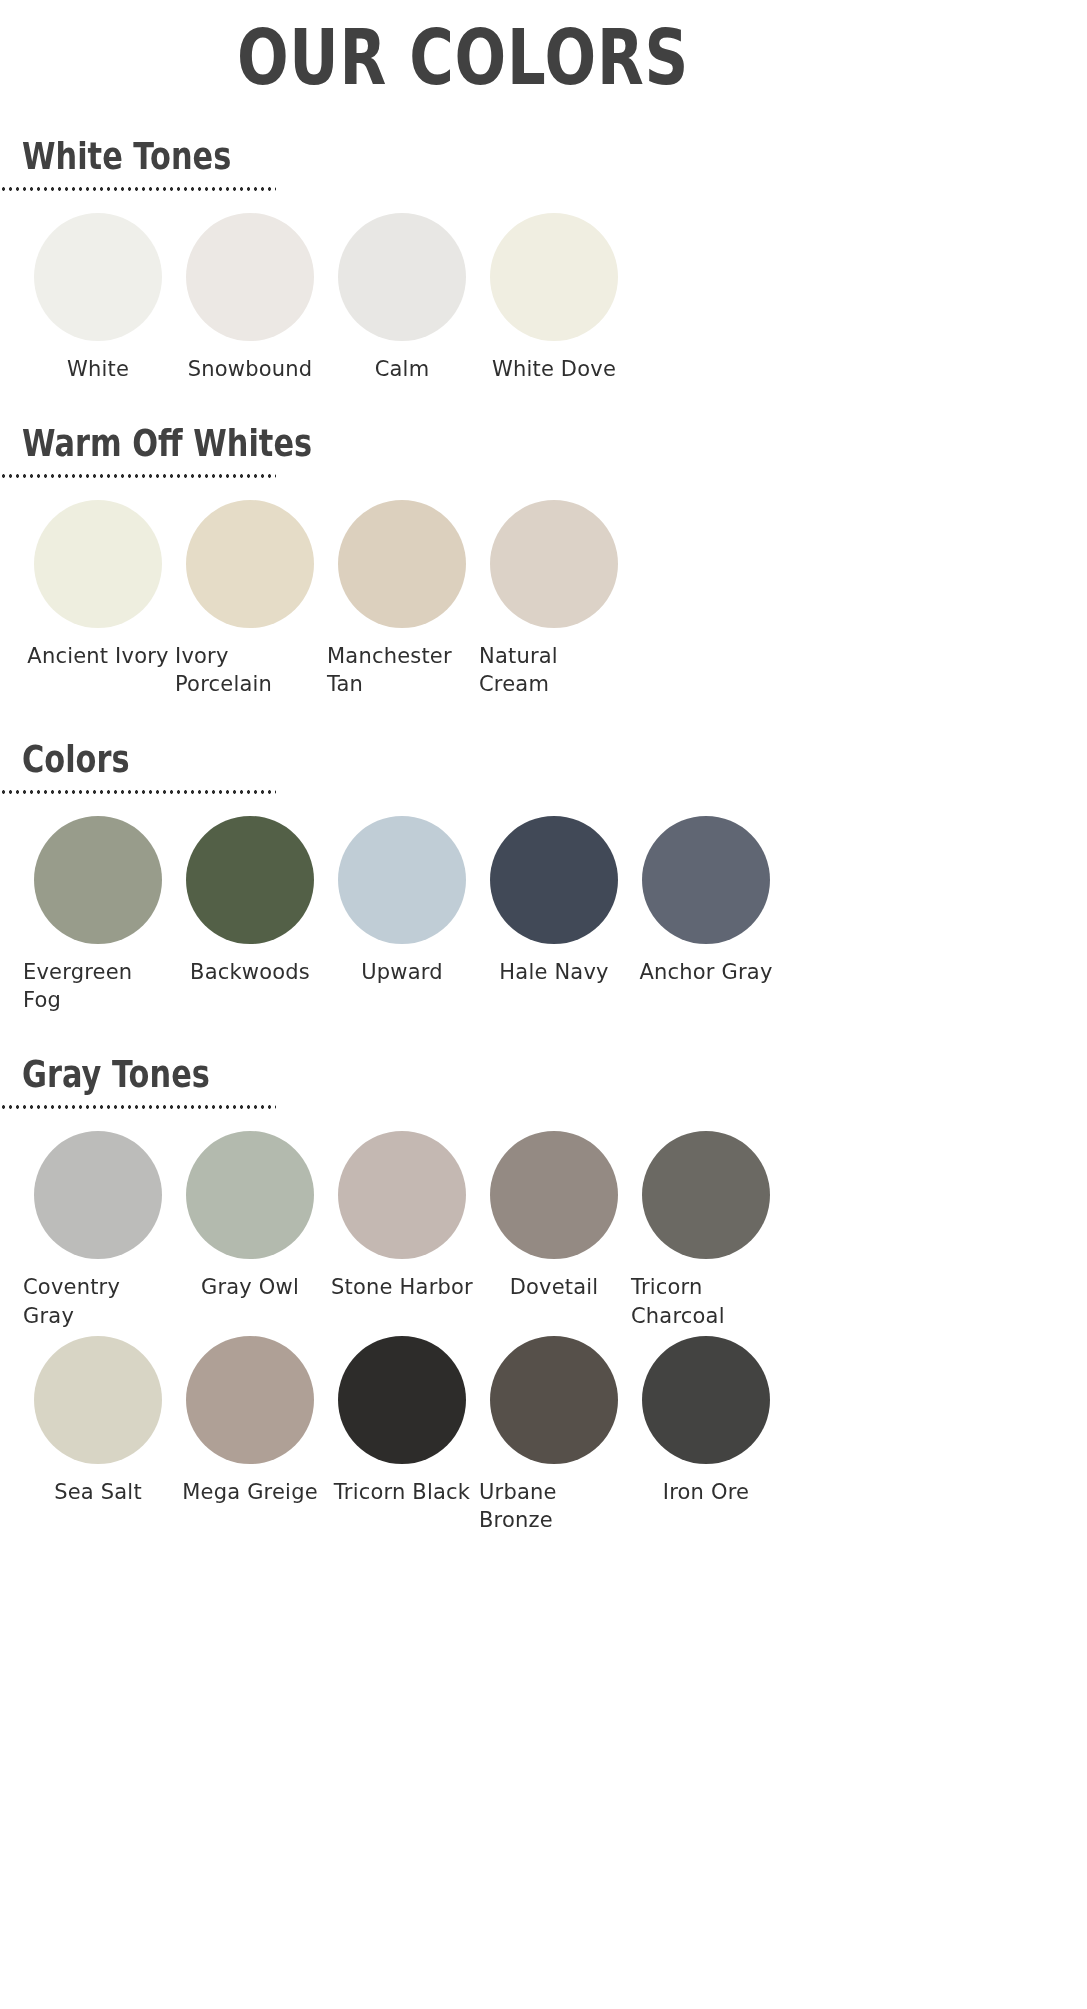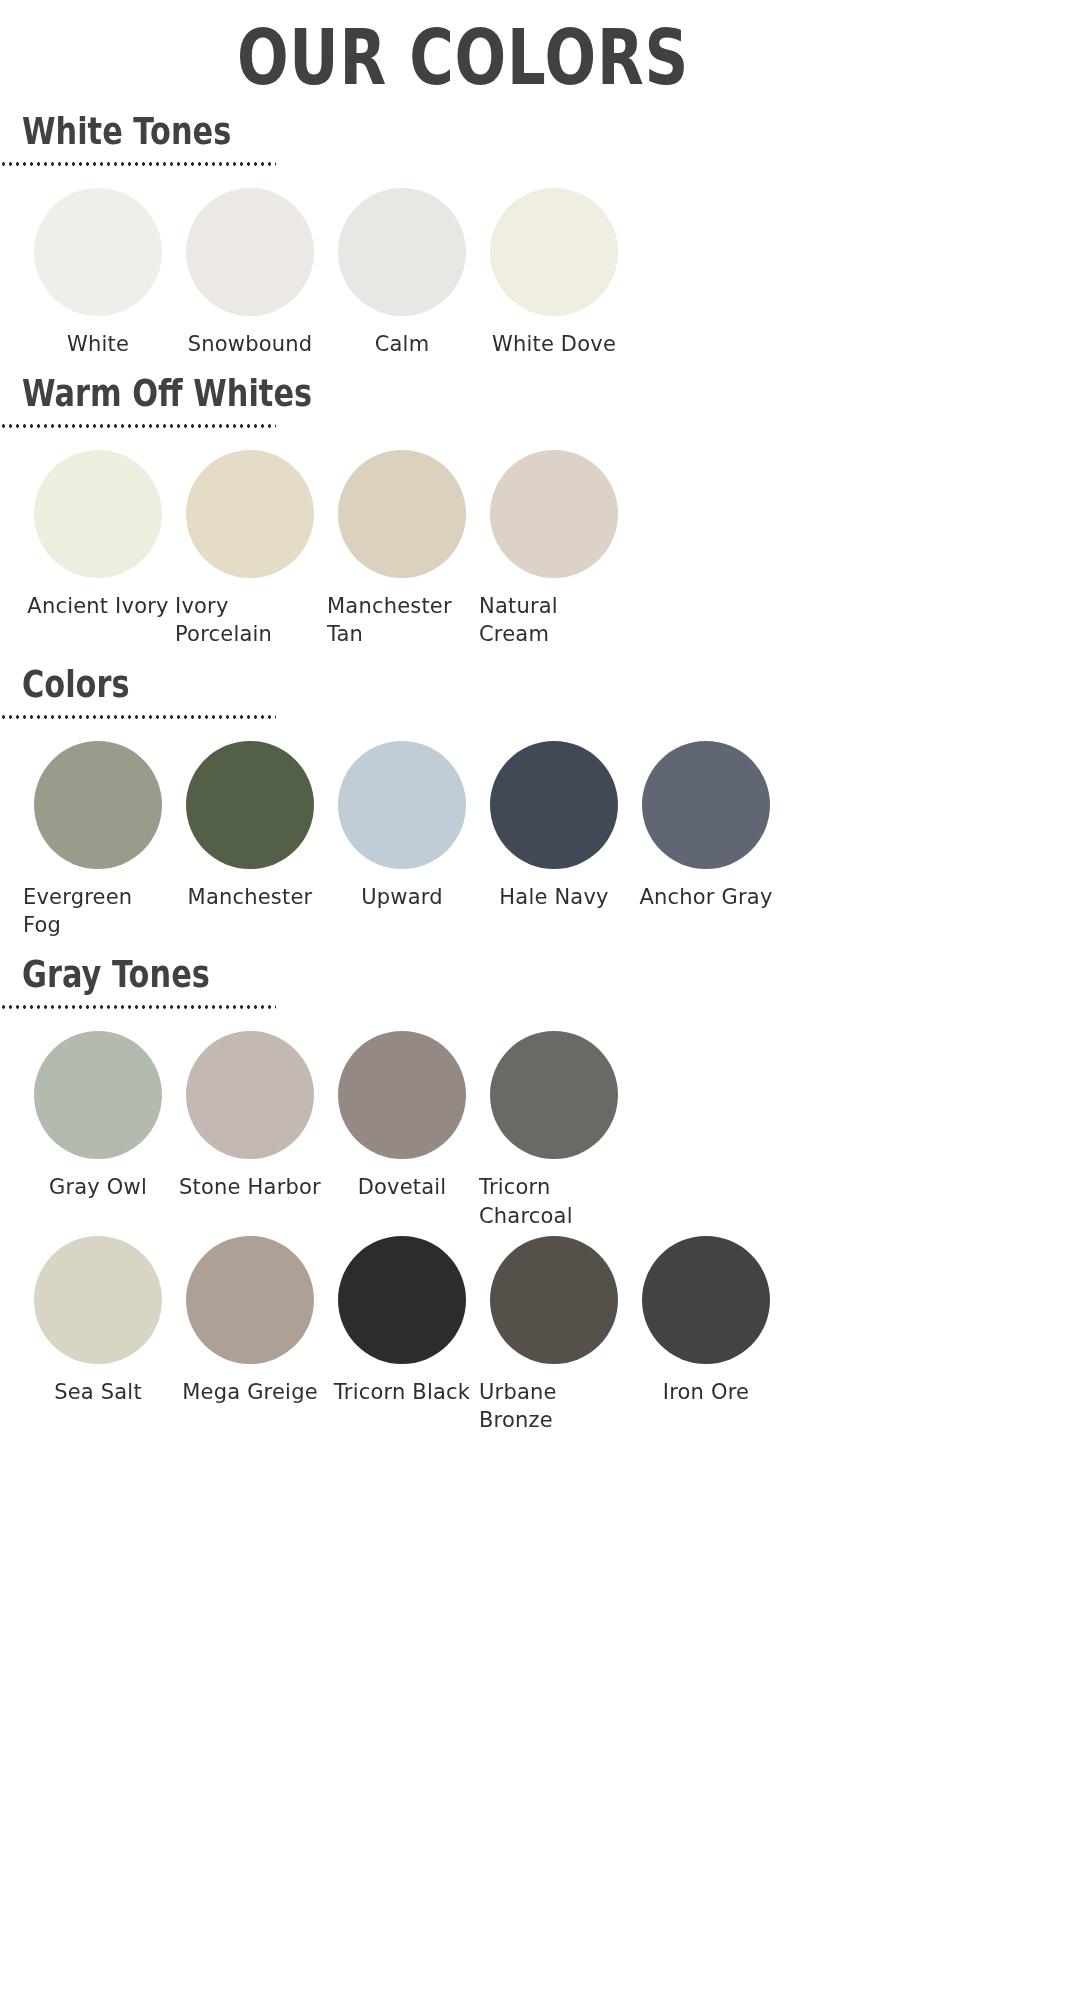--- a/index.html
+++ b/index.html
@@ -39,21 +39,21 @@
     transform-origin: center top;
     white-space: nowrap;
   }
 
   
   .sections {
     padding: 0 0 0 22px;
   }
 
   .section {
-    margin-top: 16px;
+    margin-top: 41px;
   }
 
   .section-heading {
     font-family: "DejaVu Sans", sans-serif;
     font-weight: 700;
     font-size: 38px;
     line-height: 1.05;
     color: #414141;
     letter-spacing: 0px;
     transform: scaleX(0.80);
@@ -165,41 +165,45 @@
       <div class="section">
         <div class="section-heading">Colors</div>
         <div class="section-divider"></div>
         <div class="swatch-row">
           <div class="swatch-cell">
             <div class="swatch-dot" style="background: rgb(152, 156, 139);"></div>
             <div class="swatch-label">Evergreen Fog</div>
           </div>
           <div class="swatch-cell">
             <div class="swatch-dot" style="background: rgb(83, 96, 71);"></div>
-            <div class="swatch-label">Manchester</div>
+            <div class="swatch-label">Backwoods</div>
           </div>
           <div class="swatch-cell">
             <div class="swatch-dot" style="background: rgb(192, 205, 214);"></div>
             <div class="swatch-label">Upward</div>
           </div>
           <div class="swatch-cell">
             <div class="swatch-dot" style="background: rgb(65, 73, 87);"></div>
             <div class="swatch-label">Hale Navy</div>
           </div>
           <div class="swatch-cell">
             <div class="swatch-dot" style="background: rgb(96, 102, 115);"></div>
             <div class="swatch-label">Anchor Gray</div>
           </div>
         </div>
       </div>
       <div class="section">
         <div class="section-heading">Gray Tones</div>
         <div class="section-divider"></div>
         <div class="swatch-row">
           <div class="swatch-cell">
+            <div class="swatch-dot" style="background: rgb(188, 188, 186);"></div>
+            <div class="swatch-label">Coventry Gray</div>
+          </div>
+          <div class="swatch-cell">
             <div class="swatch-dot" style="background: rgb(179, 186, 174);"></div>
             <div class="swatch-label">Gray Owl</div>
           </div>
           <div class="swatch-cell">
             <div class="swatch-dot" style="background: rgb(196, 184, 178);"></div>
             <div class="swatch-label">Stone Harbor</div>
           </div>
           <div class="swatch-cell">
             <div class="swatch-dot" style="background: rgb(148, 138, 131);"></div>
             <div class="swatch-label">Dovetail</div>

